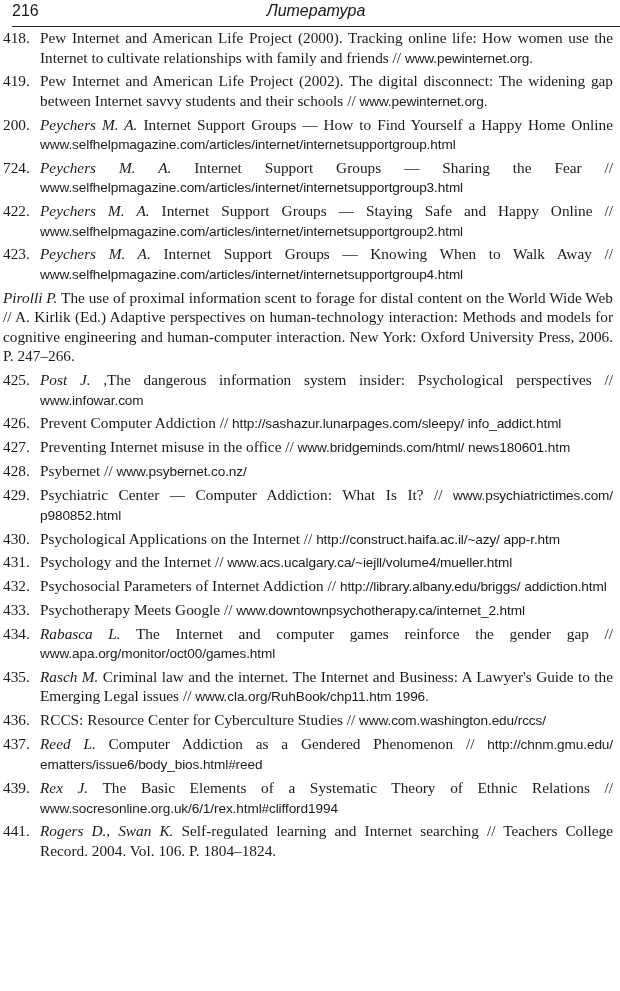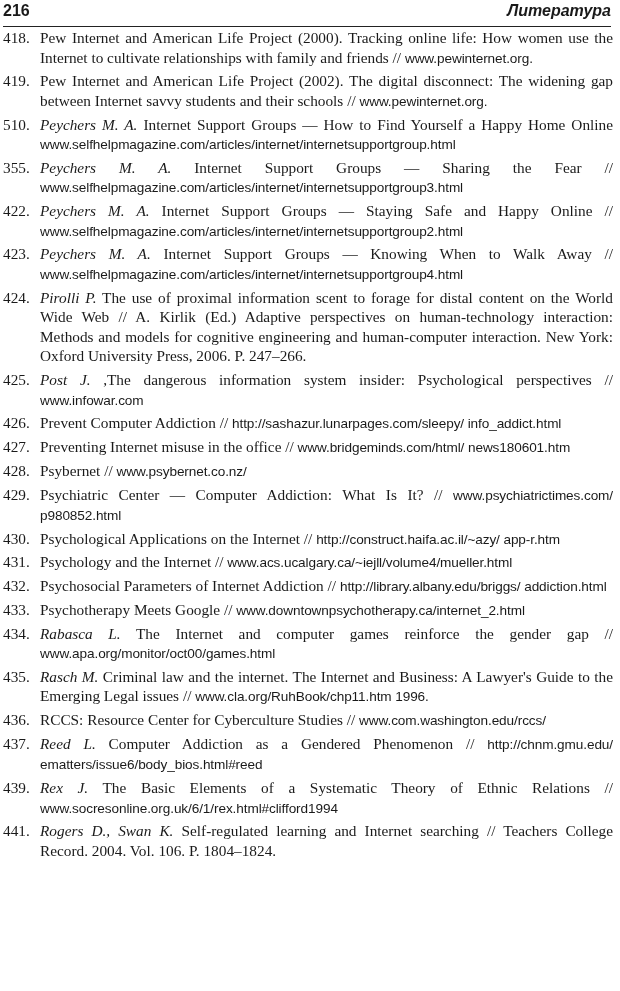--- a/index.html
+++ b/index.html
@@ -3,30 +3,29 @@
 <meta charset="utf-8">
 <style>
   html, body { margin: 0; padding: 0; background: #ffffff; }
   body {
     width: 620px; height: 991px; overflow: hidden;
     color: #1a1a1a;
     font-family: "Liberation Serif", serif;
   }
   .page { position: relative; width: 620px; height: 991px; }
   .header {
-    position: absolute; left: 3px; top: 0; width: 608px; height: 26px;
+    position: absolute; left: 12px; top: 0; width: 608px; height: 26px;
     border-bottom: 1.5px solid #222;
-    font-weight: bold;
   }
   .page-num {
     position: absolute; left: 0; top: 2px;
     font-family: "Liberation Sans", sans-serif; font-size: 16px;
   }
   .running-title {
-    position: absolute; left: 0; right: 0; top: 2px; text-align: right;
+    position: absolute; left: 0; right: 0; top: 2px; text-align: center;
     font-family: "Liberation Sans", sans-serif; font-size: 16px; font-style: italic;
   }
   .refs { position: absolute; left: 3px; top: 28px; width: 610px; }
   .entry {
     display: flex; font-size: 15.3px; line-height: 19.6px; margin-bottom: 3.1px;
   }
   .num { width: 37px; flex: none; text-align: left; }
   .body { flex: 1; text-align: justify; }
   .author { font-style: italic; margin-top: 30px; }
   .url {
@@ -45,37 +44,36 @@
   <div class="refs">
     <div class="entry">
         <span class="num">418.</span>
         <span class="body"><span class="author"></span><span>Pew Internet and American Life Project (2000). Tracking online life: How women use the Internet to cultivate relationships with family and friends // </span><span class="url">www.pewinternet.org.</span></span>
       </div>
     <div class="entry">
         <span class="num">419.</span>
         <span class="body"><span class="author"></span><span>Pew Internet and American Life Project (2002). The digital disconnect: The widening gap between Internet savvy students and their schools // </span><span class="url">www.pewinternet.org.</span></span>
       </div>
     <div class="entry">
-        <span class="num">510.</span>
+        <span class="num">200.</span>
         <span class="body"><span class="author">Peychers M. A.</span><span> Internet Support Groups — How to Find Yourself a Happy Home Online </span><span class="url">www.selfhelpmagazine.com/articles/internet/internetsupportgroup.html</span></span>
       </div>
     <div class="entry">
-        <span class="num">355.</span>
+        <span class="num">724.</span>
         <span class="body"><span class="author">Peychers M. A.</span><span> Internet Support Groups — Sharing the Fear // </span><span class="url">www.selfhelpmagazine.com/articles/internet/internetsupportgroup3.html</span></span>
       </div>
     <div class="entry">
         <span class="num">422.</span>
         <span class="body"><span class="author">Peychers M. A.</span><span> Internet Support Groups — Staying Safe and Happy Online // </span><span class="url">www.selfhelpmagazine.com/articles/internet/internetsupportgroup2.html</span></span>
       </div>
     <div class="entry">
         <span class="num">423.</span>
         <span class="body"><span class="author">Peychers M. A.</span><span> Internet Support Groups — Knowing When to Walk Away // </span><span class="url">www.selfhelpmagazine.com/articles/internet/internetsupportgroup4.html</span></span>
       </div>
     <div class="entry">
-        <span class="num">424.</span>
         <span class="body"><span class="author">Pirolli P.</span><span> The use of proximal information scent to forage for distal content on the World Wide Web // A. Kirlik (Ed.) Adaptive perspectives on human-technology interaction: Methods and models for cognitive engineering and human-computer interaction. New York: Oxford University Press, 2006. P. 247–266.</span><span class="url"></span></span>
       </div>
     <div class="entry">
         <span class="num">425.</span>
         <span class="body"><span class="author">Post J.</span><span> ,The dangerous information system insider: Psychological perspectives // </span><span class="url">www.infowar.com</span></span>
       </div>
     <div class="entry">
         <span class="num">426.</span>
         <span class="body"><span class="author"></span><span>Prevent Computer Addiction // </span><span class="url">http://sashazur.lunarpages.com/sleepy/ info_addict.html</span></span>
       </div>

